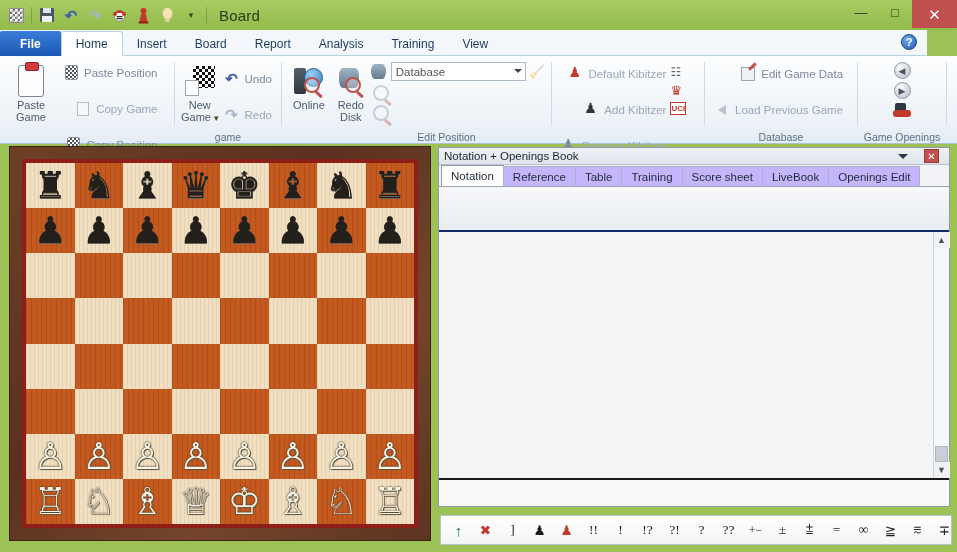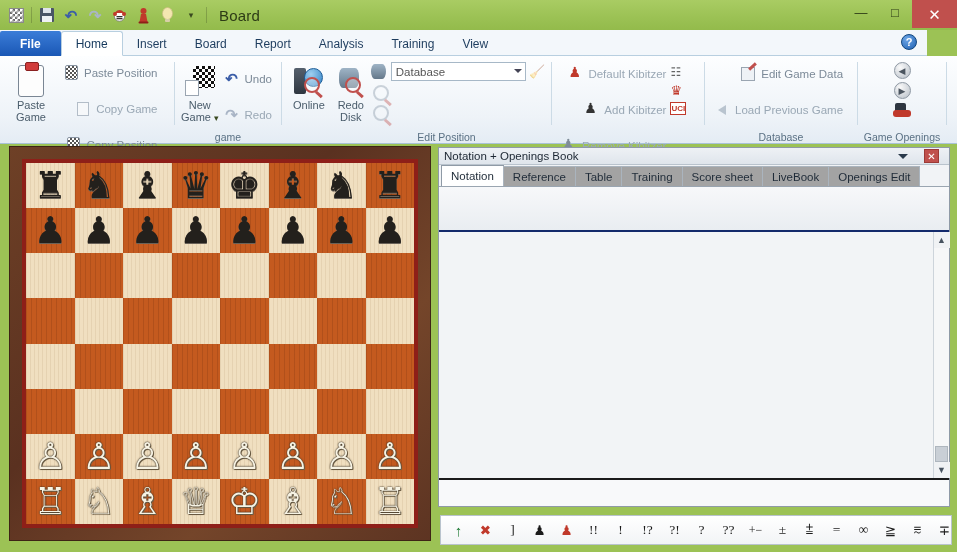--- a/index.html
+++ b/index.html
@@ -199,21 +199,21 @@
     border-top: 5px solid #2a3a4c; margin-right: 8px; }
   .pt-close { width: 15px; height: 14px; background: #c0504d; color: #fff; font-size: 10px;
     display: flex; align-items: center; justify-content: center; border: 1px solid #9c3a37; }
   .tabstrip {
     height: 22px; background: #f1f3f6; display: flex; align-items: flex-end;
     padding-left: 2px; border-bottom: 1px solid #9aa5b1;
   }
   .ptab {
     height: 20px; padding: 0 9px; display: flex; align-items: center;
     font-size: 11.5px; color: #1f2b38;
-    background: #a3a3a3; border: 1px solid #aab4be; border-bottom: none;
+    background: #c4b5fd; border: 1px solid #aab4be; border-bottom: none;
     margin-right: -1px;
   }
   .ptab.active { background: #fff; height: 21px; border-color: #8f9aa6; font-weight: normal; }
   .notation-head {
     height: 45px; background: linear-gradient(to bottom,#f7f8fa,#e9edf1);
     border-bottom: 2px solid #132a6b;
   }
   .notation-body { flex: 1; background: #f2f4f6; display: flex; }
   .nb-canvas { flex: 1; background: #f2f4f6; }
   .vscroll {

